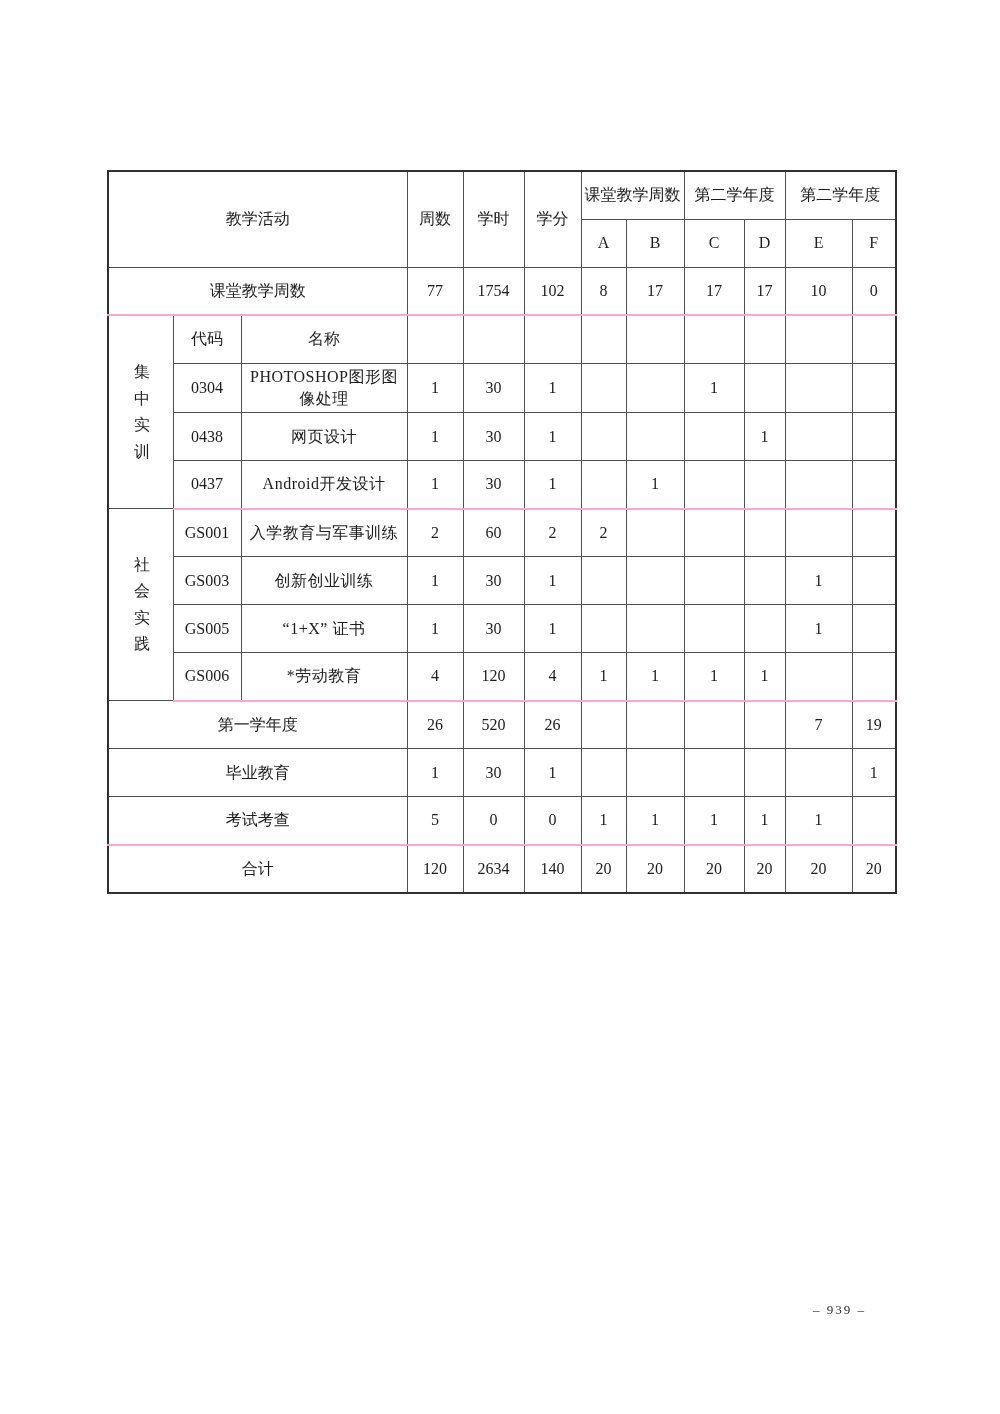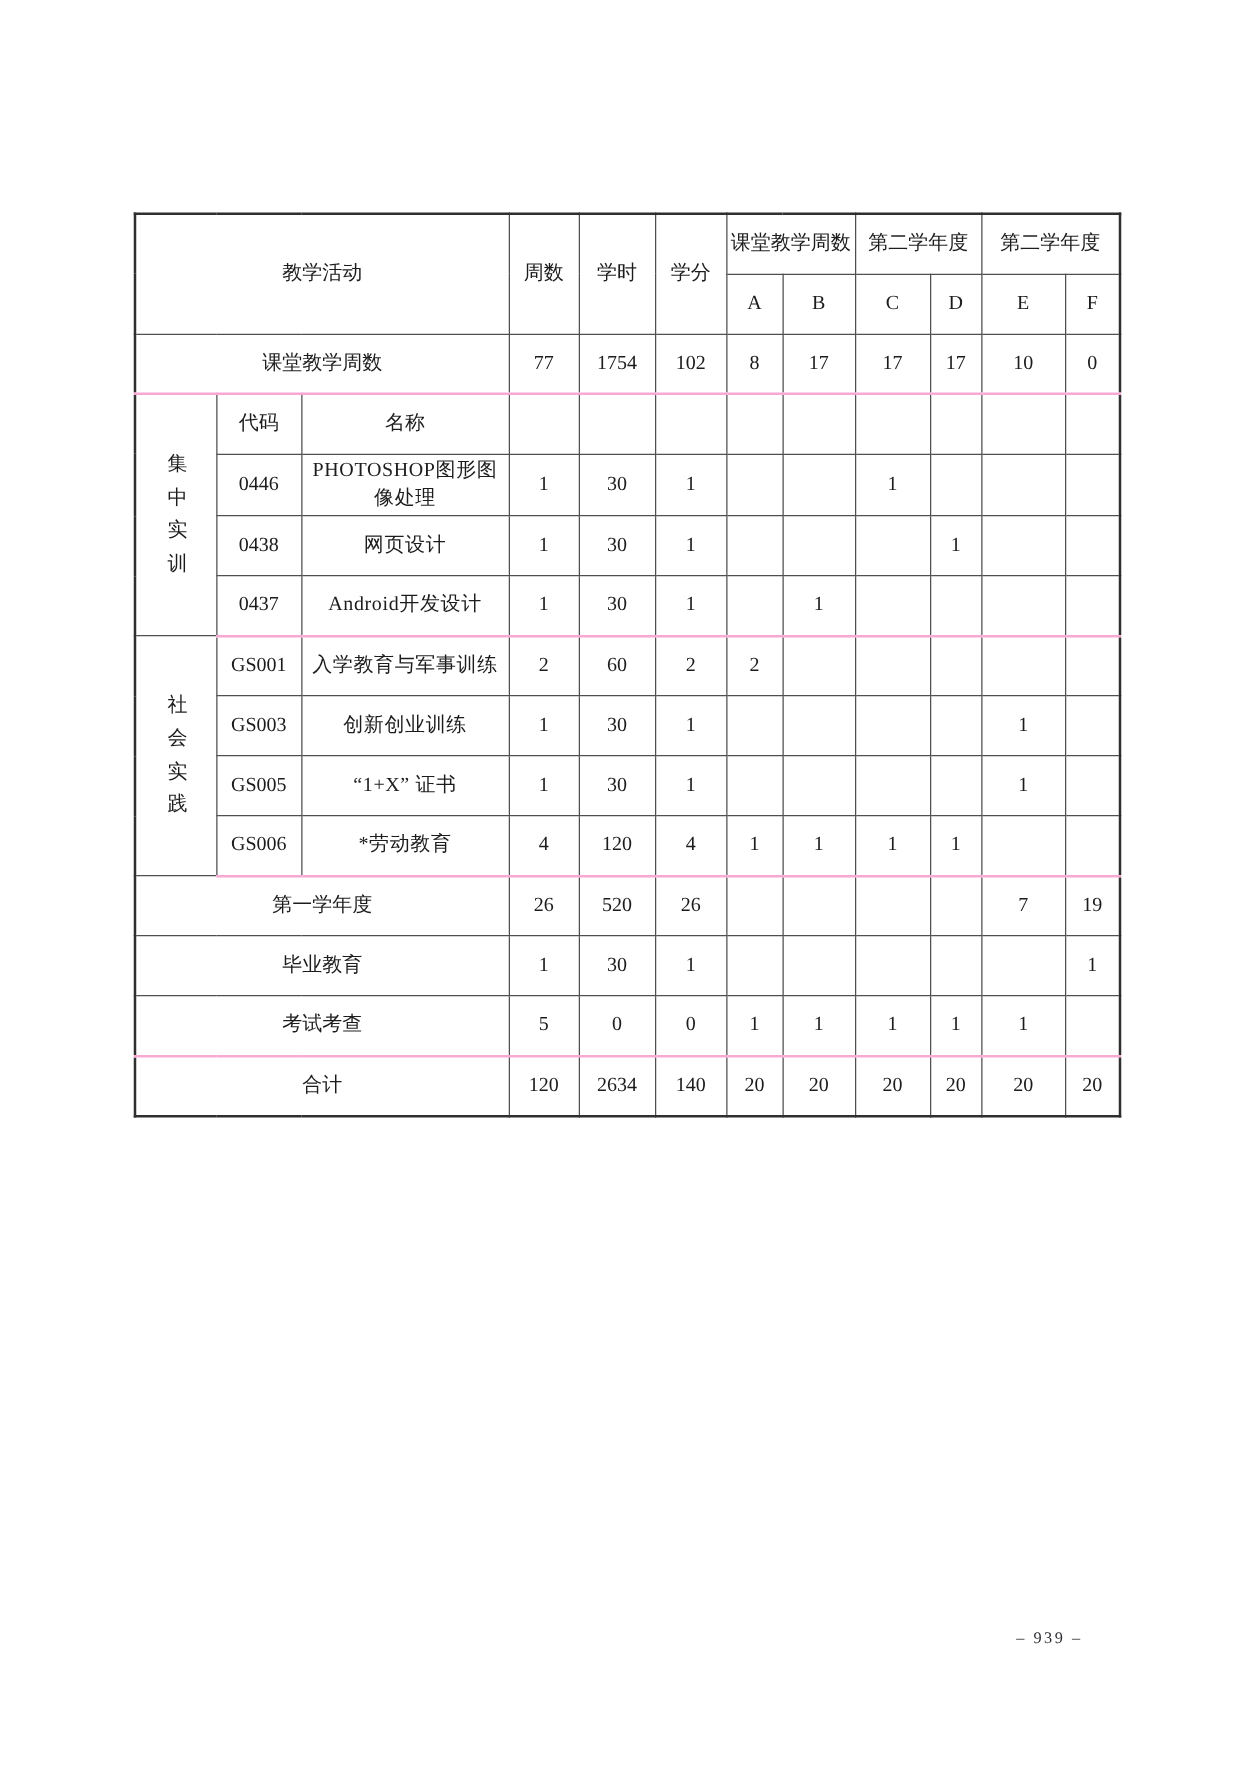--- a/index.html
+++ b/index.html
@@ -139,21 +139,21 @@
         <td></td>
         <td></td>
         <td></td>
         <td></td>
         <td></td>
         <td></td>
         <td></td>
       </tr>
 
       <tr>
-        <td>0446</td>
+        <td>0304</td>
         <td class="name-cell">PHOTOSHOP图形图像处理</td>
         <td>1</td>
         <td>30</td>
         <td>1</td>
         <td></td>
         <td></td>
         <td>1</td>
         <td></td>
         <td></td>
         <td></td>

